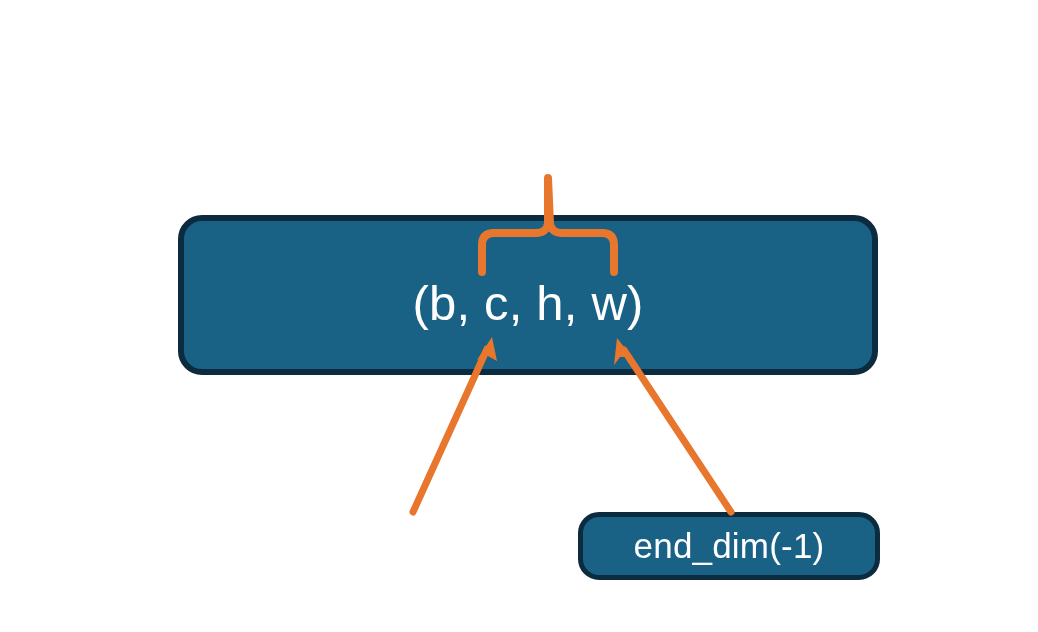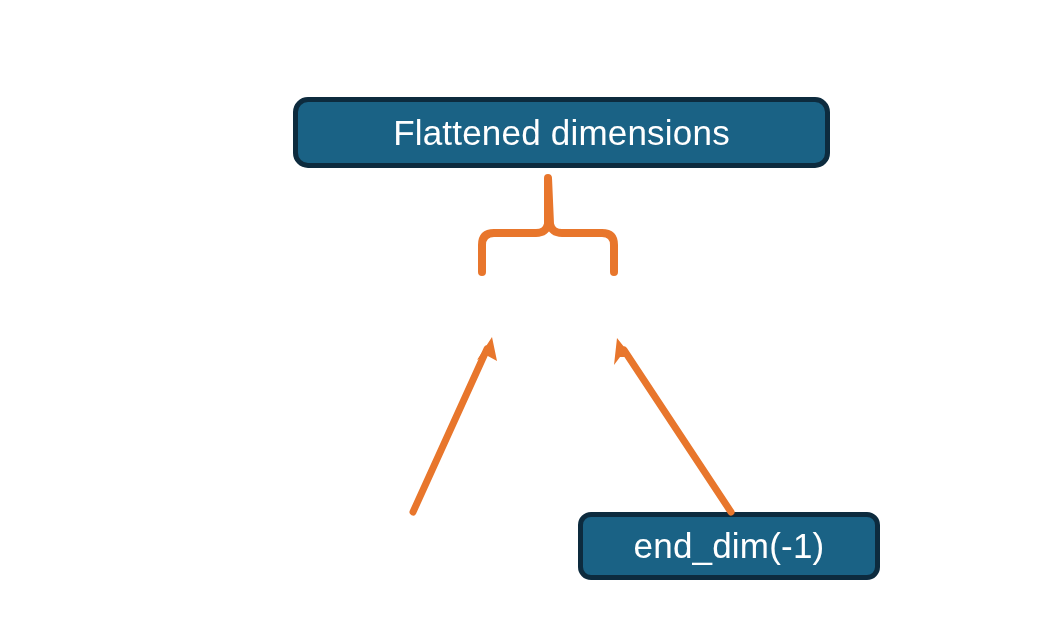--- a/index.html
+++ b/index.html
@@ -61,42 +61,42 @@
     width: 294px;
     height: 68px;
     border-radius: 15px;
     font-size: 35px;
   }
   #node-end {
     left: 578px;
     top: 512px;
     width: 302px;
     height: 68px;
-    border-radius: 13px;
+    border-radius: 21px;
     font-size: 35px;
   }
   #overlay {
     position: absolute;
     left: 0;
     top: 0;
     width: 1038px;
     height: 632px;
     z-index: 3;
     pointer-events: none;
   }
 </style>
 </head>
 <body>
 
 <div id="canvas">
 
-  <div class="node" id="node-flattened">
-    <span class="node-label">Flattened dimensions</span>
+
+  <div class="node" id="node-shape">
+    <span class="node-label">(b, c, h, w)</span>
   </div>
-
 
 
   <div class="node" id="node-end">
     <span class="node-label">end_dim(-1)</span>
   </div>
 
   <svg id="overlay" viewBox="0 0 1038 632">
 
     <path d="M 482 272
              L 482 245

